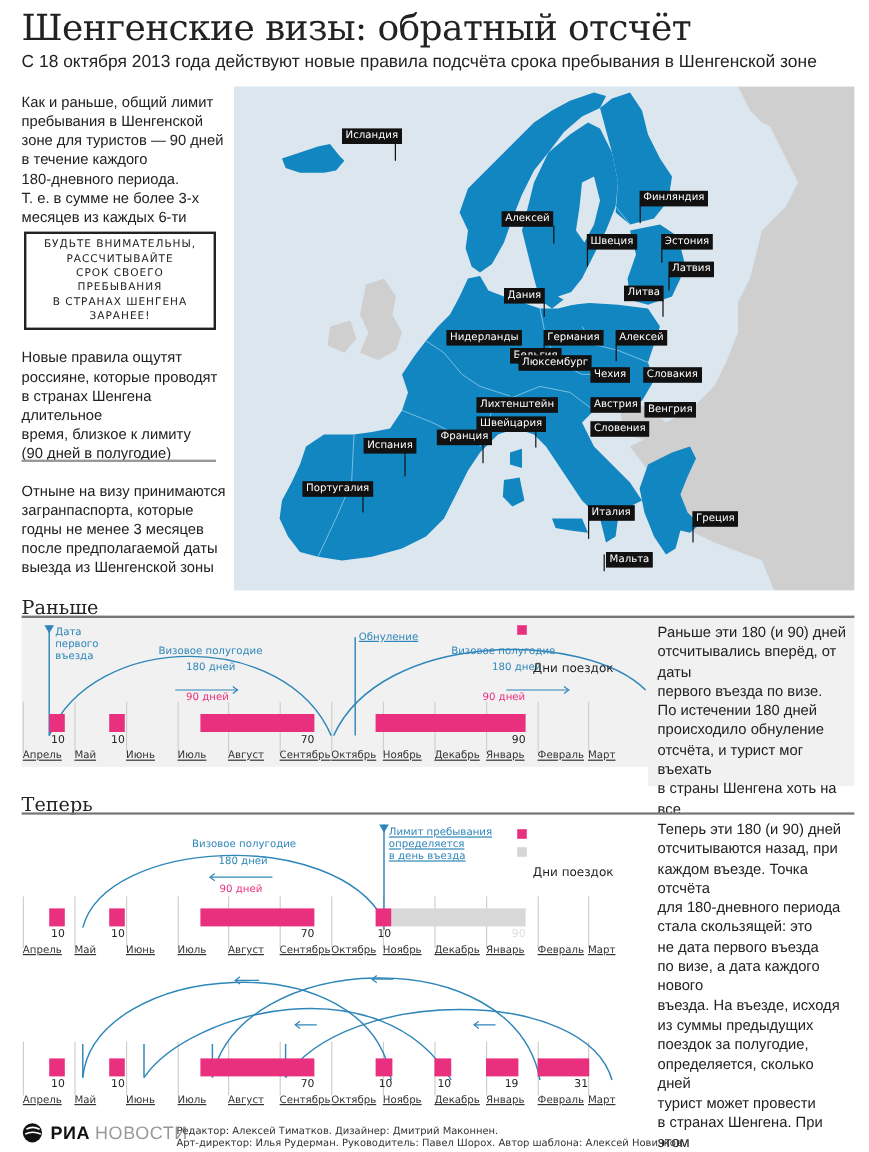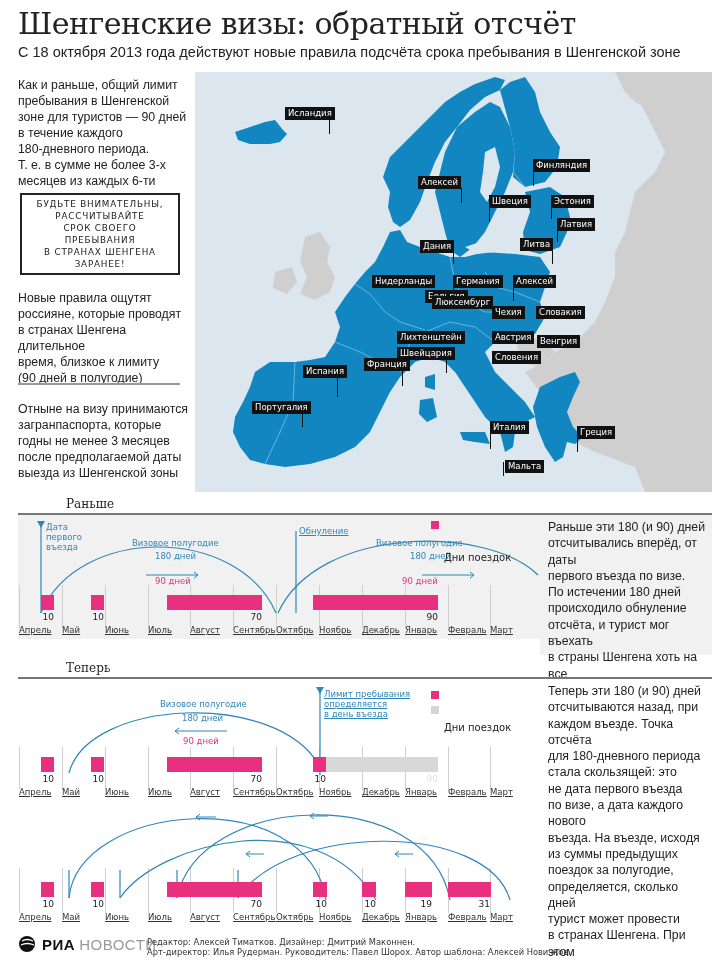--- a/index.html
+++ b/index.html
@@ -6,21 +6,21 @@
   body { width:724px; height:960px; background:#fff; font-family:"DejaVu Sans", sans-serif; color:#222; position:relative; overflow:hidden; }
   .title { position:absolute; left:18px; top:6px; font-family:"DejaVu Serif", serif; font-size:30px; color:#222; letter-spacing:-0.5px; }
   .subtitle { position:absolute; left:18px; top:44px; font-family:"Liberation Sans", sans-serif; font-size:14.5px; color:#222; }
   .side-text { position:absolute; left:18px; width:175px; font-family:"Liberation Sans", sans-serif; font-size:12.3px; line-height:16px; color:#222; white-space:pre-line; }
   .warn-box { position:absolute; left:20px; top:193px; width:160px; height:82px; border:2px solid #222; display:flex; align-items:center; justify-content:center; text-align:center; font-size:8.8px; line-height:12px; letter-spacing:0.8px; white-space:pre-line; color:#222; }
   .divider { position:absolute; left:18px; top:383px; width:162px; height:2px; background:#999; }
   .map { position:absolute; left:195px; top:72px; width:517px; height:420px; background:#dce6ef; overflow:hidden; }
   .map svg { position:absolute; left:0; top:0; }
   .flag { position:absolute; background:#111; color:#fff; font-size:8.5px; padding:1px 3px; white-space:nowrap; line-height:11px; }
   .flag-pole { position:absolute; width:1px; background:#111; }
-  .sec-label { position:absolute; left:18px; font-family:"DejaVu Serif", serif; font-size:12px; color:#222;margin-left:48px; }
+  .sec-label { position:absolute; left:18px; font-family:"DejaVu Serif", serif; font-size:16px; color:#222; }
   .sec-rule { position:absolute; left:18px; width:694px; height:2px; background:#777; }
   .panel { position:absolute; left:18px; width:522px; background:#f1f1f1; }
   .explain { position:absolute; left:540px; width:172px; background:#f1f1f1; font-family:"Liberation Sans", sans-serif; font-size:12.3px; line-height:16.3px; color:#222; padding:4px 4px 4px 8px; white-space:pre-line; }
   .mlabel { position:absolute; font-size:8.5px; color:#333;text-decoration:underline; }
   .gridline { position:absolute; width:1px; background:#cfcfcf; }
   .bar { position:absolute; background:#e8307f; }
   .bar.gray { background:#d8d8d8; }
   .val { position:absolute; font-size:9px; color:#222; text-align:right; }
   .blue-txt { position:absolute; color:#2f86b8; font-size:8.5px; line-height:10px; white-space:pre-line; }
   .pink-txt { position:absolute; color:#e8307f; font-size:8.5px; }

